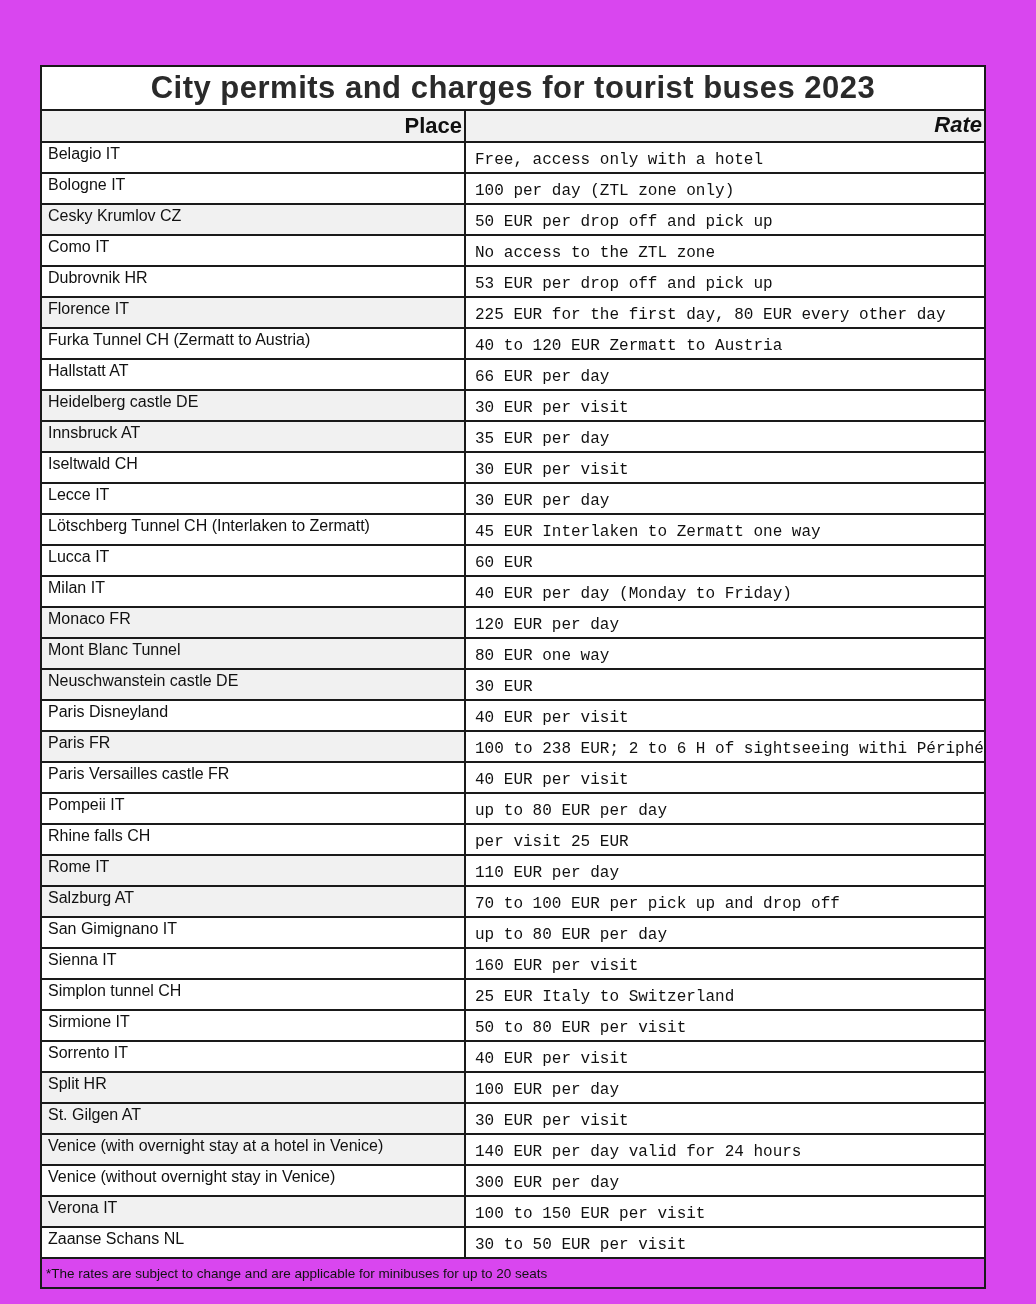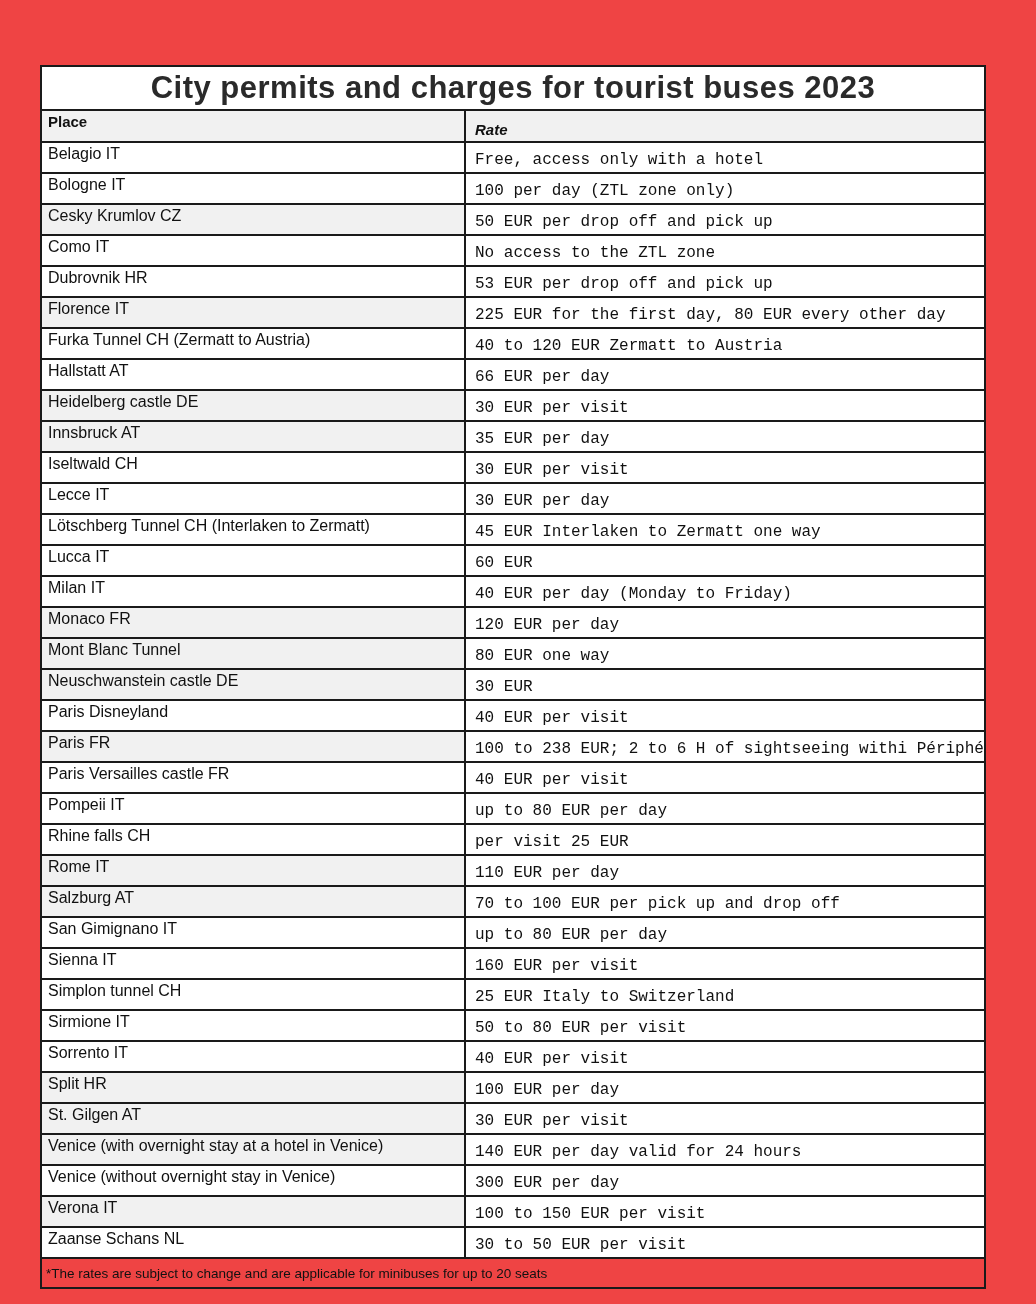--- a/index.html
+++ b/index.html
@@ -6,21 +6,21 @@
     margin: 0;
     padding: 0;
     background: #ffffff;
     font-family: "Liberation Sans", sans-serif;
     color: #111111;
   }
   .canvas {
     position: relative;
     width: 1036px;
     height: 1304px;
-    background: #ef4444;
+    background: #d946ef;
     overflow: hidden;
   }
   table.permits {
     position: absolute;
     left: 40px;
     top: 65px;
     width: 944px;
     border-collapse: collapse;
     table-layout: fixed;
   }
@@ -34,23 +34,23 @@
     text-align: center;
     vertical-align: middle;
     font-weight: bold;
     font-size: 31px;
     letter-spacing: 0.5px;
     color: #2a2a2a;
     background: #ffffff;
   }
   tr.header-row th {
     height: 27px;
-    font-size: 15px;
+    font-size: 22px;
     font-weight: bold;
-    text-align: left;
+    text-align: right;
     background: #f1f1f1;
   }
   th.place-h {
     vertical-align: top;
     padding: 2px 2px 0 6px;
   }
   th.rate-h {
     vertical-align: bottom;
     padding: 0 2px 3px 9px;
     font-style: italic;

